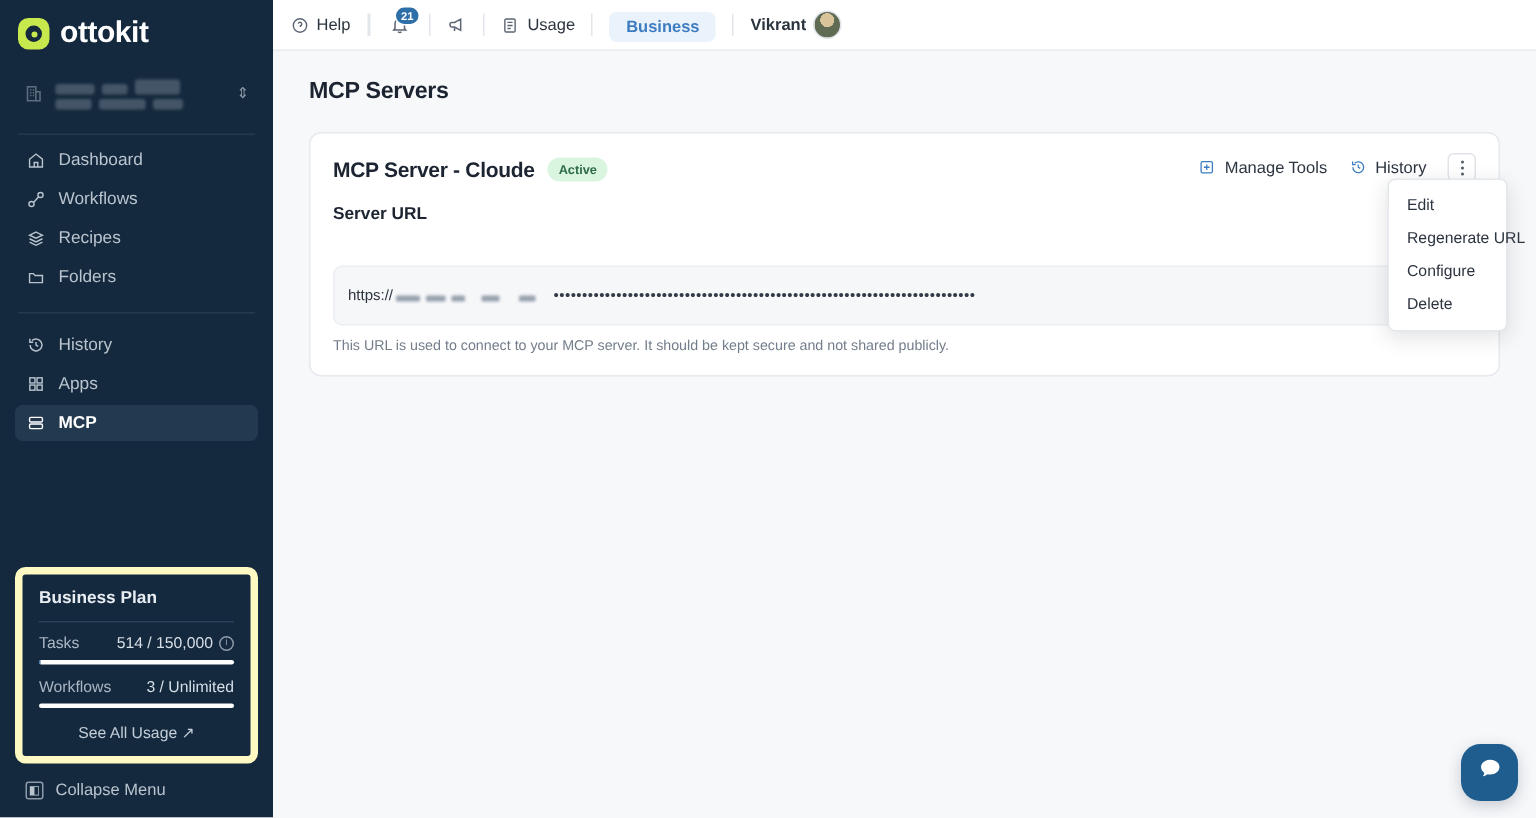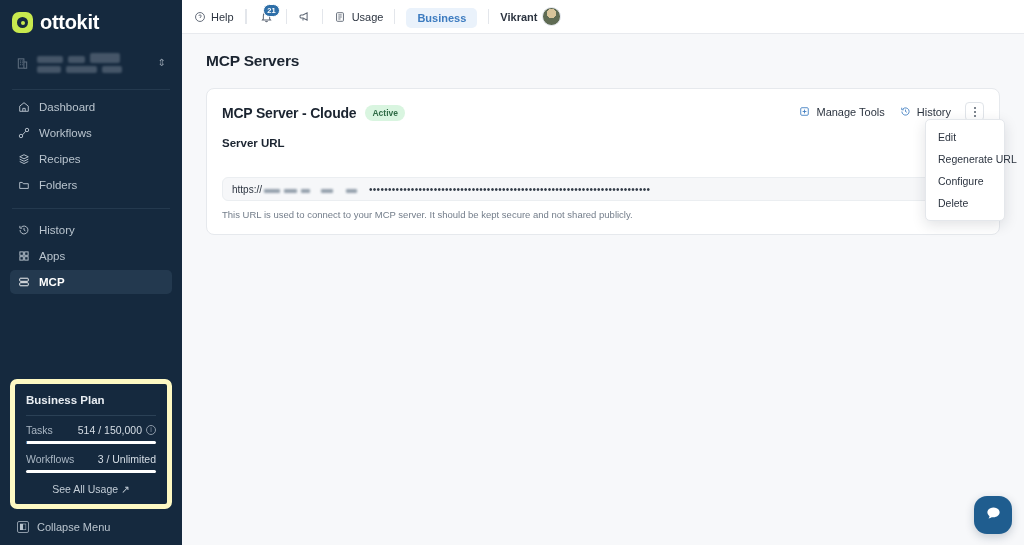--- a/index.html
+++ b/index.html
@@ -160,21 +160,21 @@
   .kebab {
     width: 19px; height: 19px; border: 1px solid #e0e4e9; border-radius: 4px;
     display: flex; flex-direction: column; align-items: center; justify-content: center;
     gap: 2px; cursor: pointer; background: #fff;
   }
   .kebab i { width: 2px; height: 2px; border-radius: 50%; background: #525c69; display: block; }
 
   .field-label { font-size: 11.5px; font-weight: 700; color: #1b2430; margin-bottom: 7px; }
   .url-box {
     background: #f6f7f9; border: 1px solid #ebeef1; border-radius: 6px;
-    height: 24px; display: flex; align-items: center; padding: 0 9px; gap: 2px;
+    height: 40px; display: flex; align-items: center; padding: 0 9px; gap: 2px;
     overflow: hidden;
     margin-top: 28px;
   }
   .url-proto { font-size: 10px; color: #2c3440; }
   .url-redact { display: flex; align-items: center; gap: 4px; padding-top: 4px; }
   .url-redact i { display: block; height: 4px; border-radius: 1px; background: #96a1ad; filter: blur(0.9px); }
   .url-mask { font-size: 10px; color: #323b47; letter-spacing: 0.3px; margin-left: 10px; white-space: nowrap; }
   .helper { font-size: 9.5px; color: #737d8a; margin-top: 8px; }
 
   .menu {

